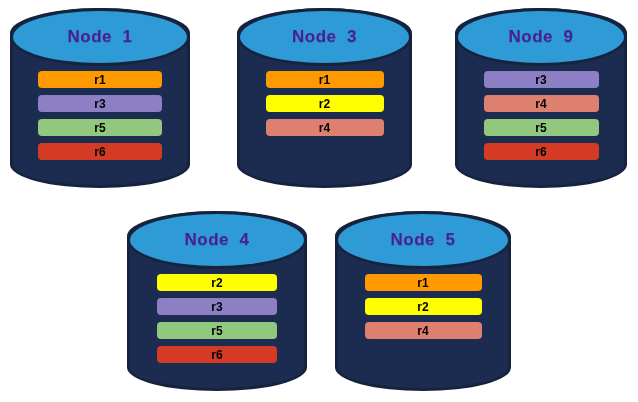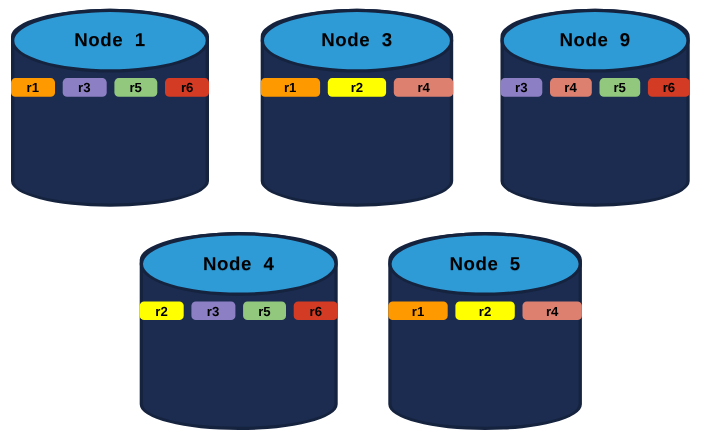--- a/index.html
+++ b/index.html
@@ -48,35 +48,36 @@
     background: #2e9bd6;
     border: 3px solid #16233f;
     border-radius: 50%;
     box-sizing: border-box;
     display: flex;
     align-items: center;
     justify-content: center;
   }
 
   .node-label {
-    color: #000000;
+    color: #4c1d95;
     font-size: 17px;
     font-weight: bold;
     letter-spacing: 0.5px;
     white-space: pre;
     text-shadow: 0 1px 0 rgba(0,0,0,0.15);
     font-family: "Liberation Sans", sans-serif;
   }
 
   .replica-stack {
     position: absolute;
     left: 0;
     right: 0;
     top: 58px;
     display: flex;
+    flex-direction: column;
     align-items: center;
     gap: 7px;
     padding-top: 5px;
   }
 
   .replica-bar {
     height: 17px;
     border-radius: 4px;
     display: flex;
     align-items: center;
@@ -90,21 +91,21 @@
     font-weight: bold;
     line-height: 1;
     font-family: "Liberation Sans", sans-serif;
   }
 
   
   #node-1 { left: 10px;  top: 8px;   width: 180px; height: 180px; }
   #node-2 { left: 237px; top: 8px;   width: 175px; height: 180px; }
   #node-3 { left: 455px; top: 8px;   width: 172px; height: 180px; }
   #node-4 { left: 127px; top: 211px; width: 180px; height: 180px; padding-left: 39px; }
-  #node-5 { left: 353px; top: 211px; width: 176px; height: 180px; }
+  #node-5 { left: 335px; top: 211px; width: 176px; height: 180px; }
 
   #node-1 .replica-bar { width: 124px; }
   #node-2 .replica-bar { width: 118px; }
   #node-3 .replica-bar { width: 115px; }
   #node-4 .replica-bar { width: 120px; }
   #node-5 .replica-bar { width: 117px; }
 </style>
 </head>
 <body>
 

